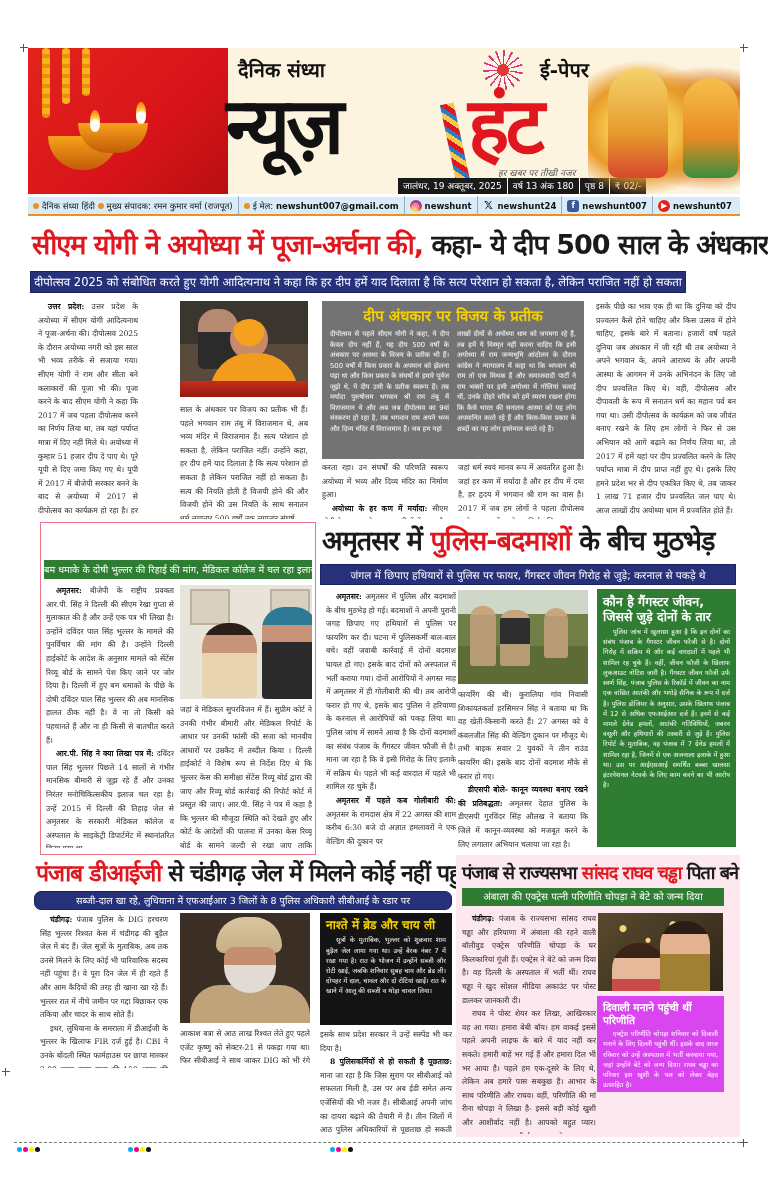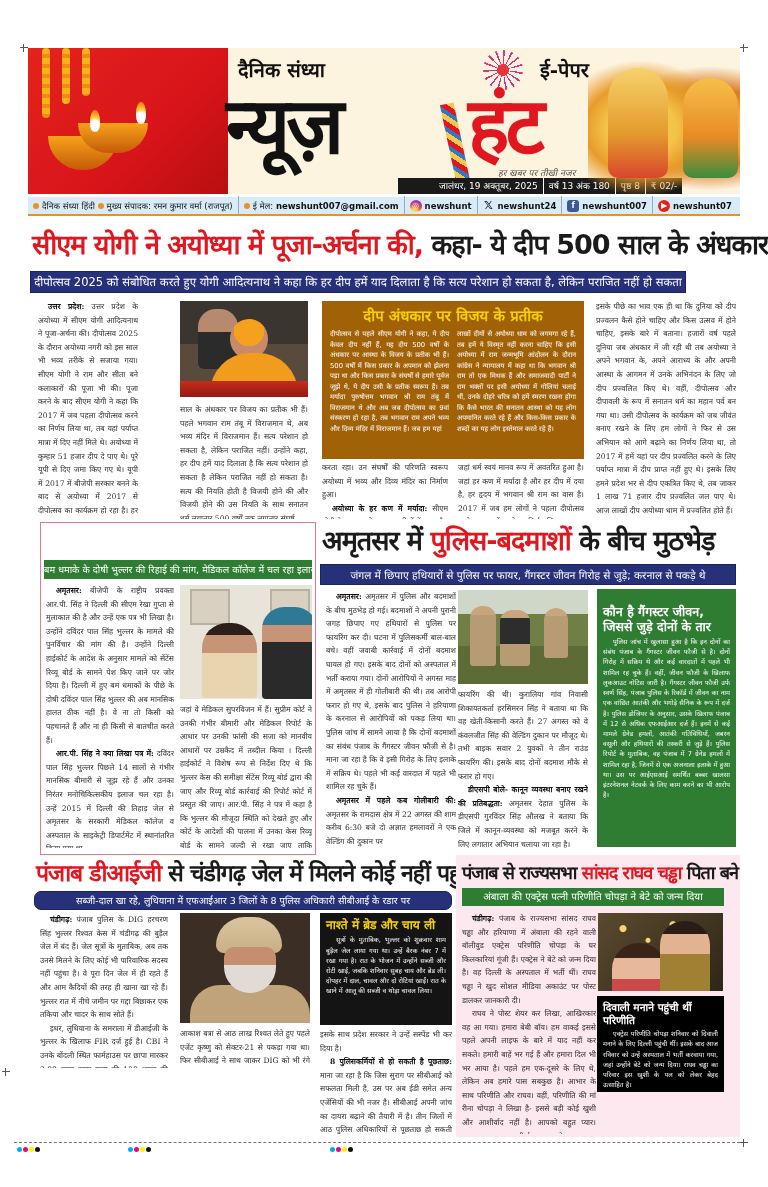--- a/index.html
+++ b/index.html
@@ -15,21 +15,21 @@
   .masthead { position: absolute; left: 28px; top: 48px; width: 712px; height: 146px; background: #fdf4e0; overflow: hidden; }
   .mh-left { position: absolute; left: 0; top: 0; width: 200px; height: 146px; background: linear-gradient(135deg,#e3231c 0%,#d8141a 60%,#b80f10 100%); }
   .garland { position: absolute; top: 0; width: 8px; height: 70px; background: repeating-linear-gradient(180deg,#f7b318 0 6px,#f08c12 6px 10px); border-radius: 4px; }
   .diya { position: absolute; border-radius: 0 0 60px 60px; background: linear-gradient(180deg,#f7a21b,#c45a08); }
   .flame { position: absolute; width: 10px; height: 22px; border-radius: 50% 50% 40% 40%; background: radial-gradient(circle at 50% 70%,#fff 0 30%,#ffd54a 45%,#ff8f1a 80%); }
   .mh-sub { position: absolute; left: 210px; top: 8px; font-family: "DejaVu Sans", sans-serif; font-weight: bold; font-size: 20px; color: #111; }
   .mh-epaper { position: absolute; left: 512px; top: 8px; font-family: "DejaVu Sans", sans-serif; font-weight: bold; font-size: 20px; color: #111; }
   .mh-title-a { position: absolute; left: 198px; top: 30px; font-family: "DejaVu Sans", sans-serif; font-weight: bold; font-size: 78px; line-height: 96px; color: #111; letter-spacing: -4px; }
   .mh-title-b { position: absolute; left: 440px; top: 30px; font-family: "DejaVu Sans", sans-serif; font-weight: bold; font-size: 78px; line-height: 96px; color: #e0171f; letter-spacing: -4px; }
   .mh-tag { position: absolute; left: 470px; top: 118px; font-family: "DejaVu Sans", sans-serif; font-size: 9px; color: #555; font-style: italic; }
-  .mh-infobar { position: absolute; left: 370px; top: 130px; height: 16px; background: #1a1a1a; color: #fff; font-family: "DejaVu Sans", sans-serif; font-size: 9px; line-height: 16px; display: flex; padding-left: 36px; }
+  .mh-infobar { position: absolute; left: 370px; top: 130px; height: 16px; background: #1a1a1a; color: #fff; font-family: "DejaVu Sans", sans-serif; font-size: 9px; line-height: 16px; display: flex; }
   .mh-infobar span { padding: 0 5px; border-right: 1px solid #fff; white-space: nowrap; }
   .mh-infobar span:last-child { border-right: none; }
   .mh-gods { position: absolute; left: 560px; top: 0; width: 152px; height: 146px; background: radial-gradient(ellipse at 35% 55%,#f3c34a 0 25%,#e89b2a 40%,transparent 60%), radial-gradient(ellipse at 80% 55%,#f1a83a 0 22%,#d97a21 35%,transparent 55%); }
   .god1 { position: absolute; left: 20px; top: 20px; width: 60px; height: 110px; border-radius: 30px 30px 10px 10px; background: linear-gradient(180deg,#f5d36b,#e49a2c 60%,#d9462e); }
   .god2 { position: absolute; left: 95px; top: 30px; width: 55px; height: 100px; border-radius: 28px 28px 10px 10px; background: linear-gradient(180deg,#f6c04a,#e88a24 60%,#3a8d3e); }
   .firework { position: absolute; left: 455px; top: 2px; width: 40px; height: 40px; border-radius: 50%; background: radial-gradient(circle,#e0171f 0 20%,transparent 22%), repeating-conic-gradient(#d01478 0 6deg,transparent 6deg 24deg); opacity: .85; }
   .rocket { position: absolute; left: 420px; top: 55px; width: 14px; height: 80px; background: repeating-linear-gradient(45deg,#e0171f 0 5px,#f2c94c 5px 10px,#2f78c4 10px 14px); transform: rotate(-12deg); }
 
   
   .socialbar { position: absolute; left: 28px; top: 197px; width: 712px; height: 19px; background: #d7ecf8; border-bottom: 2px solid #f0901c; display: flex; align-items: center; font-family: "DejaVu Sans", sans-serif; font-size: 8.5px; color: #111; }
@@ -164,21 +164,21 @@
   <div class="photo ph-yogi" style="left:180px;top:301px;width:128px;height:96px;">
     <div class="guard"></div>
       <div class="saffron-head"></div>
       <div class="robe"></div>
       <div class="podium"></div>
   </div>
   <div class="body" style="left:180px;top:403px;width:128px;height:116px;">
     <span>साल के अंधकार पर विजय का प्रतीक भी हैं। पहले भगवान राम तंबू में विराजमान थे, अब भव्य मंदिर में विराजमान हैं। सत्य परेशान हो सकता है, लेकिन पराजित नहीं। उन्होंने कहा, हर दीप हमें याद दिलाता है कि सत्य परेशान हो सकता है लेकिन पराजित नहीं हो सकता है। सत्य की नियति होती है विजयी होने की और विजयी होने की उस नियति के साथ सनातन धर्म लगातार 500 वर्षों तक लगातार संघर्ष</span>
   </div>
 
-  <div class="box" style="left:322px;top:301px;width:262px;height:158px;background:#a16207;">
+  <div class="box" style="left:322px;top:301px;width:262px;height:158px;background:#737373;">
     <div class="box-title" style="color:#f5d000;font-size:15px;text-align:center;margin-top:6px;">दीप अंधकार पर विजय के प्रतीक</div>
     <div style="display:flex;gap:8px;padding:4px 8px;">
       <div class="box-text" style="color:#fff;font-size:6.8px;flex:1;">दीपोत्सव से पहले सीएम योगी ने कहा, ये दीप केवल दीप नहीं हैं, यह दीप 500 वर्षों के अंधकार पर आस्था के विजय के प्रतीक भी हैं। 500 वर्षों में किस प्रकार के अपमान को झेलना पड़ा था और किस प्रकार के संघर्षों से हमारे पूर्वज जूझे थे, ये दीप उसी के प्रतीक स्वरूप हैं। तब मर्यादा पुरुषोत्तम भगवान श्री राम तंबू में विराजमान थे और अब जब दीपोत्सव का 9वां संस्करण हो रहा है, तब भगवान राम अपने भव्य और दिव्य मंदिर में विराजमान हैं। जब हम यहां</div>
       <div class="box-text" style="color:#fff;font-size:6.8px;flex:1;">लाखों दीयों से अयोध्या धाम को जगमगा रहे हैं, तब हमें ये विस्मृत नहीं करना चाहिए कि इसी अयोध्या में राम जन्मभूमि आंदोलन के दौरान कांग्रेस ने न्यायालय में कहा था कि भगवान श्री राम तो एक मिथक हैं और समाजवादी पार्टी ने राम भक्तों पर इसी अयोध्या में गोलियां चलाई थीं, उनके दोहरे चरित्र को हमें स्मरण रखना होगा कि कैसे भारत की सनातन आस्था को यह लोग अपमानित करते रहे हैं और किस-किस प्रकार के शब्दों का यह लोग इस्तेमाल करते रहे हैं।</div>
     </div>
   </div>
   <div class="body" style="left:322px;top:461px;width:126px;height:58px;">
     <span>करता रहा। उन संघर्षों की परिणति स्वरूप अयोध्या में भव्य और दिव्य मंदिर का निर्माण हुआ।</span>
     <p><b>अयोध्या के हर कण में मर्यादा:</b> <span>सीएम योगी ने कहा, अयोध्या सात पुरियों में प्रथम है,</span></p>
   </div>
@@ -217,21 +217,21 @@
   </div>
   <div class="photo ph-police" style="left:458px;top:590px;width:130px;height:94px;">
     <div class="p1"></div>
       <div class="p2"></div>
       <div class="p3"></div>
   </div>
   <div class="body" style="left:458px;top:688px;width:130px;height:164px;">
     <span>फायरिंग की थी। कुरालिया गांव निवासी शिकायतकर्ता हरसिमरन सिंह ने बताया था कि वह खेती-किसानी करते हैं। 27 अगस्त को वे कंवलजीत सिंह की वेल्डिंग दुकान पर मौजूद थे। तभी बाइक सवार 2 युवकों ने तीन राउंड फायरिंग की। इसके बाद दोनों बदमाश मौके से फरार हो गए।</span>
     <p><b>डीएसपी बोले- कानून व्यवस्था बनाए रखने की प्रतिबद्धता:</b> <span>अमृतसर देहात पुलिस के डीएसपी गुरविंदर सिंह औलख ने बताया कि जिले में कानून-व्यवस्था को मजबूत करने के लिए लगातार अभियान चलाया जा रहा है।</span></p>
   </div>
-  <div class="box" style="left:597px;top:589px;width:139px;height:258px;background:#2e7d32;padding:15px 6px;">
+  <div class="box" style="left:597px;top:589px;width:139px;height:258px;background:#2e7d32;padding:5px 6px;">
     <div class="box-title" style="color:#fff;font-size:12.5px;">कौन है गैंगस्टर जीवन, जिससे जुड़े दोनों के तार</div>
     <div class="box-text" style="color:#fff;font-size:6.6px;margin-top:3px;text-indent:10px;">पुलिस जांच में खुलासा हुआ है कि इन दोनों का संबंध पंजाब के गैंगस्टर जीवन फौजी से है। दोनों गिरोह में सक्रिय थे और कई वारदातों में पहले भी शामिल रह चुके हैं। वहीं, जीवन फौजी के खिलाफ लुकआउट नोटिस जारी है। गैंगस्टर जीवन फौजी उर्फ स्वर्ण सिंह, पंजाब पुलिस के रिकॉर्ड में जीवन का नाम एक वांछित आतंकी और भगोड़े सैनिक के रूप में दर्ज है। पुलिस डोजियर के अनुसार, उसके खिलाफ पंजाब में 12 से अधिक एफआईआर दर्ज हैं। इनमें से कई मामले ग्रेनेड हमलों, आतंकी गतिविधियों, जबरन वसूली और हथियारों की तस्करी से जुड़े हैं। पुलिस रिपोर्ट के मुताबिक, वह पंजाब में 7 ग्रेनेड हमलों में शामिल रहा है, जिनमें से एक अजनाला इलाके में हुआ था। उस पर आईएसआई समर्थित बब्बर खालसा इंटरनेशनल नेटवर्क के लिए काम करने का भी आरोप है।</div>
   </div>
 
   <div class="hl" style="left:36px;top:858px;font-size:23px;line-height:30px;">
     <span class="red">पंजाब डीआईजी</span>
     <span>से चंडीगढ़ जेल में मिलने कोई नहीं पहुंचा</span>
   </div>
   <div class="strip blue" style="left:34px;top:891px;width:418px;height:19px;font-size:9.5px;line-height:18px;border-radius:7px;">सब्जी-दाल खा रहे, लुधियाना में एफआईआर 3 जिलों के 8 पुलिस अधिकारी सीबीआई के रडार पर</div>
   <div class="body" style="left:40px;top:913px;width:128px;height:155px;">
@@ -265,21 +265,21 @@
   <div class="body" style="left:462px;top:912px;width:134px;height:222px;">
     <p><b>चंडीगढ़:</b> <span>पंजाब के राज्यसभा सांसद राघव चड्ढा और हरियाणा में अंबाला की रहने वाली बॉलीवुड एक्ट्रेस परिणीति चोपड़ा के घर किलकारियां गूंजी हैं। एक्ट्रेस ने बेटे को जन्म दिया है। वह दिल्ली के अस्पताल में भर्ती थीं। राघव चड्ढा ने खुद सोशल मीडिया अकाउंट पर पोस्ट डालकर जानकारी दी।</span></p>
     <p>राघव ने पोस्ट शेयर कर लिखा, आखिरकार वह आ गया। हमारा बेबी बॉय। हम वाकई इससे पहले अपनी लाइफ के बारे में याद नहीं कर सकते। हमारी बाहें भर गई हैं और हमारा दिल भी भर आया है। पहले हम एक-दूसरे के लिए थे, लेकिन अब हमारे पास सबकुछ है। आभार के साथ परिणीति और राघव। वहीं, परिणीति की मां रीना चोपड़ा ने लिखा है- इससे बड़ी कोई खुशी और आशीर्वाद नहीं है। आपको बहुत प्यार। भगवान आप पर आशीर्वाद बनाए रखे।</p>
 
   </div>
   <div class="photo ph-couple" style="left:598px;top:913px;width:125px;height:78px;">
     <div class="bokeh"></div>
       <div class="her"></div>
       <div class="him"></div>
   </div>
-  <div class="box" style="left:597px;top:996px;width:127px;height:96px;background:#000000;padding:5px 6px;">
+  <div class="box" style="left:597px;top:996px;width:127px;height:96px;background:#d946ef;padding:5px 6px;">
     <div class="box-title" style="color:#fff;font-size:10.5px;">दिवाली मनाने पहुंची थीं परिणीति</div>
     <div class="box-text" style="color:#fff;font-size:6.6px;margin-top:3px;text-indent:10px;">एक्ट्रेस परिणीति चोपड़ा शनिवार को दिवाली मनाने के लिए दिल्ली पहुंची थीं। इसके बाद आज रविवार को उन्हें अस्पताल में भर्ती करवाया गया, जहां उन्होंने बेटे को जन्म दिया। राघव चड्ढा का परिवार इस खुशी के पल को लेकर बेहद उत्साहित है।</div>
   </div>
 
   <div class="dashline" style="left:14px;top:1142px;width:726px;"></div>
   <div class="cmyk" style="left:17px;top:1147px;">
       <i style="background:#00aeef"></i>
       <i style="background:#ec008c"></i>
       <i style="background:#fff200"></i>
       <i style="background:#111"></i>

